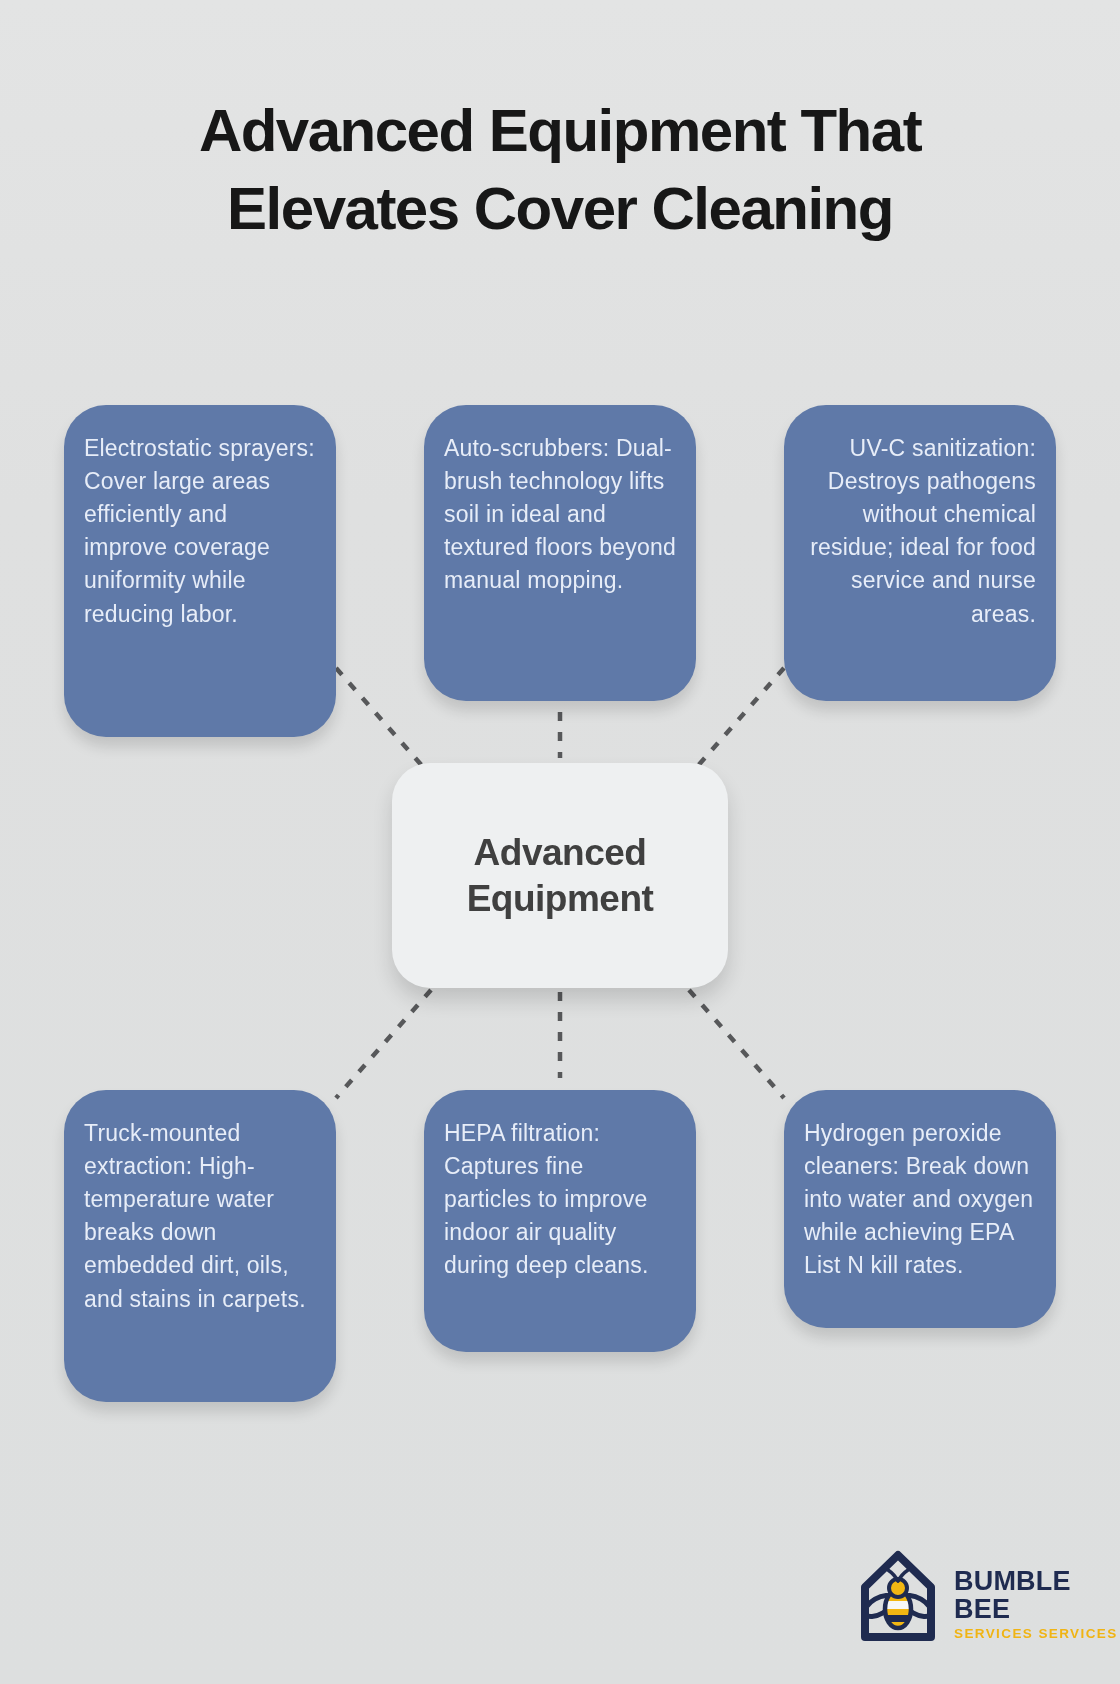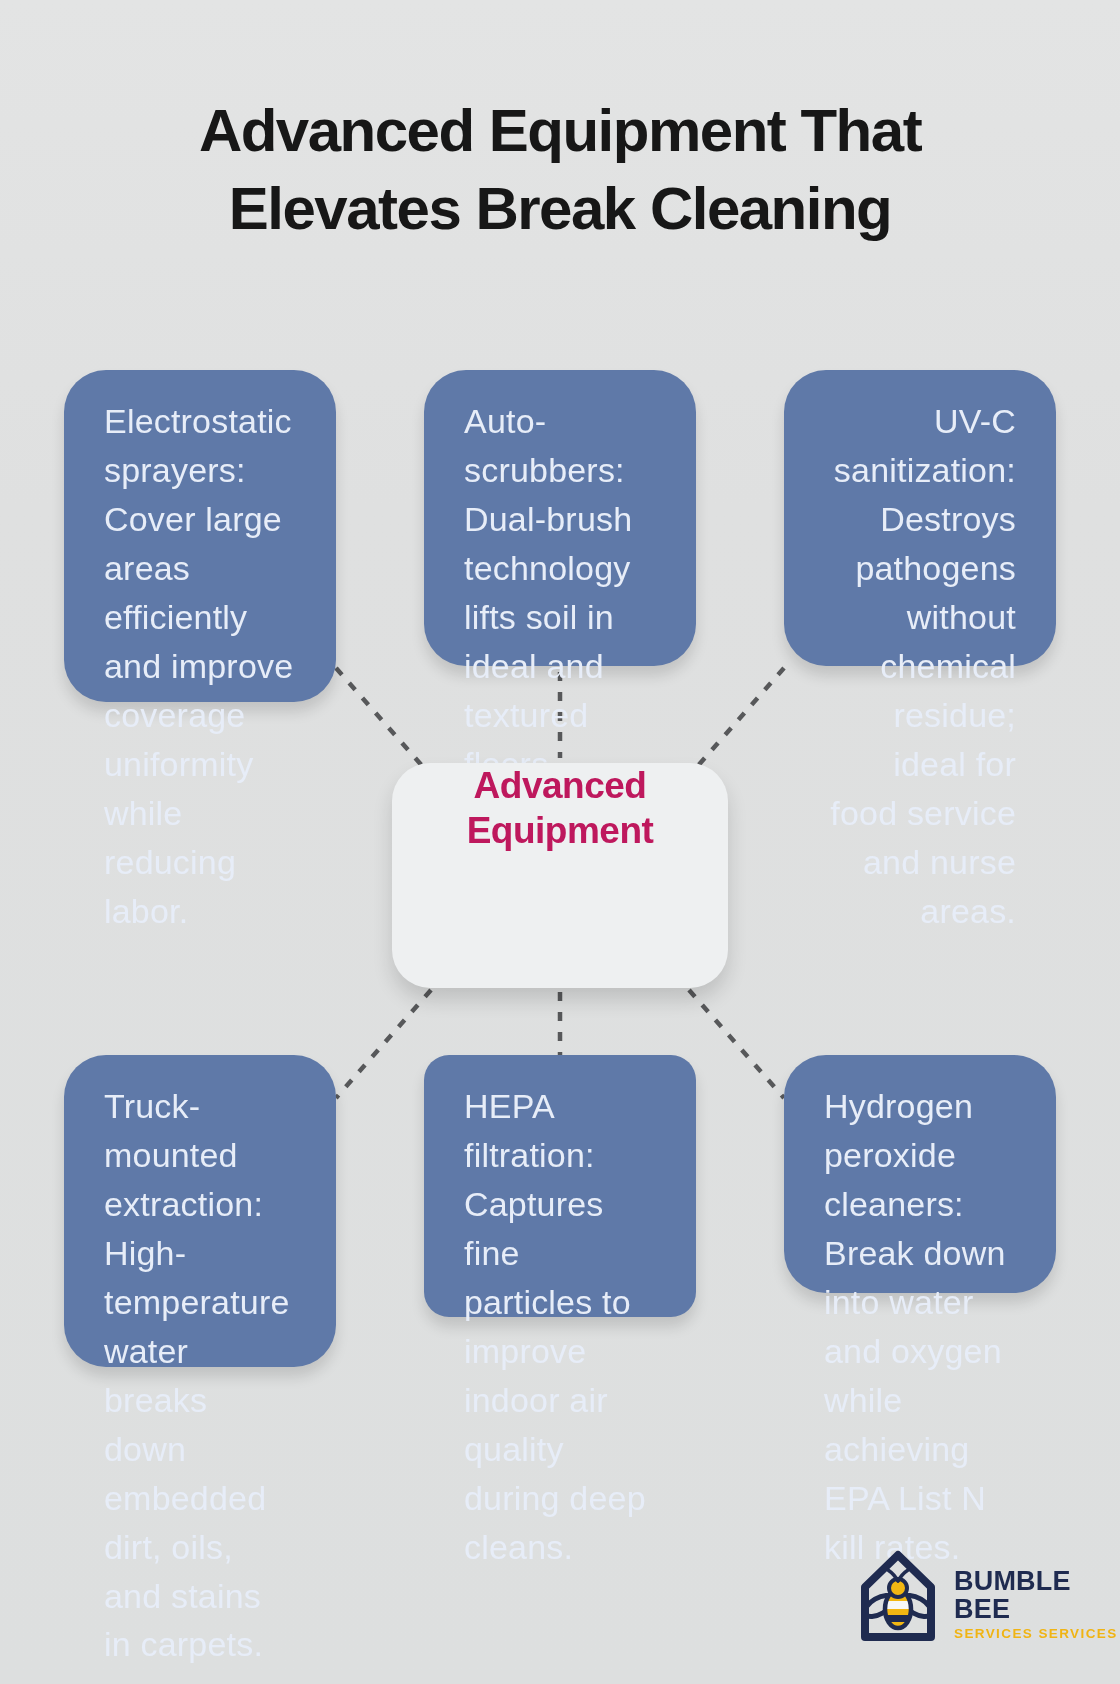--- a/index.html
+++ b/index.html
@@ -21,39 +21,40 @@
   .connectors line{
     stroke:#57585a;stroke-width:4.5;
     stroke-dasharray:9 11;stroke-linecap:butt;
   }
   .node{
     position:absolute;
     width:272px;
     background:#5f79a8;
     border-radius:42px;
     box-shadow:0 10px 14px rgba(0,0,0,0.13);
-    padding:27px 40px;
+    padding:27px 20px;
     box-sizing:border-box;
     color:#e7edf8;
-    font-size:34px;line-height:1.44;
+    font-size:23px;line-height:1.44;
     letter-spacing:0.2px;
+    margin-top:35px;
   }
   .n1{left:64px;  top:370px; height:332px;}
   .n2{left:424px; top:370px; height:296px;}
   .n3{left:784px; top:370px; height:296px;text-align:right;}
   .n4{left:64px;  top:1055px;height:312px;}
-  .n5{left:424px; top:1055px;height:262px;border-radius:25px;}
+  .n5{left:424px; top:1055px;height:262px;}
   .n6{left:784px; top:1055px;height:238px;}
   .center-node{
     position:absolute;left:392px;top:763px;width:336px;height:225px;
     background:#eef0f1;border-radius:38px;
     box-shadow:0 12px 20px rgba(0,0,0,0.14);
-    display:flex;justify-content:center;
+    display:flex;align-items:center;justify-content:center;
     text-align:center;
-    color:#be185d;font-weight:800;font-size:37px;line-height:1.22;
+    color:#404040;font-weight:800;font-size:37px;line-height:1.22;
     letter-spacing:-0.5px;
     padding:0 38px;box-sizing:border-box;
   }
   .logo{
     position:absolute;left:848px;top:1543px;
     display:flex;align-items:flex-end;gap:6px;
   }
   .logo-icon{width:100px;height:100px;flex:0 0 auto;}
   .logo-text{display:flex;flex-direction:column;justify-content:center;margin-top:8px;}
   .logo-name{
@@ -63,21 +64,21 @@
     color:#f0b414;font-weight:800;font-size:13.5px;letter-spacing:1.4px;line-height:1.3;margin-top:2px;
   }
 </style>
 </head>
 <body>
 
 <div class="canvas">
 
   <div class="title">
     <div>Advanced Equipment That</div>
-    <div>Elevates Break Cleaning</div>
+    <div>Elevates Cover Cleaning</div>
   </div>
 
   <svg class="connectors" viewBox="0 0 1120 1684" xmlns="http://www.w3.org/2000/svg">
     <line x1="336" y1="668" x2="431" y2="776"></line>
     <line x1="560" y1="672" x2="560" y2="758"></line>
     <line x1="784" y1="668" x2="689" y2="776"></line>
     <line x1="431" y1="990" x2="336" y2="1098"></line>
     <line x1="560" y1="992" x2="560" y2="1078"></line>
     <line x1="689" y1="990" x2="784" y2="1098"></line>
   </svg>

